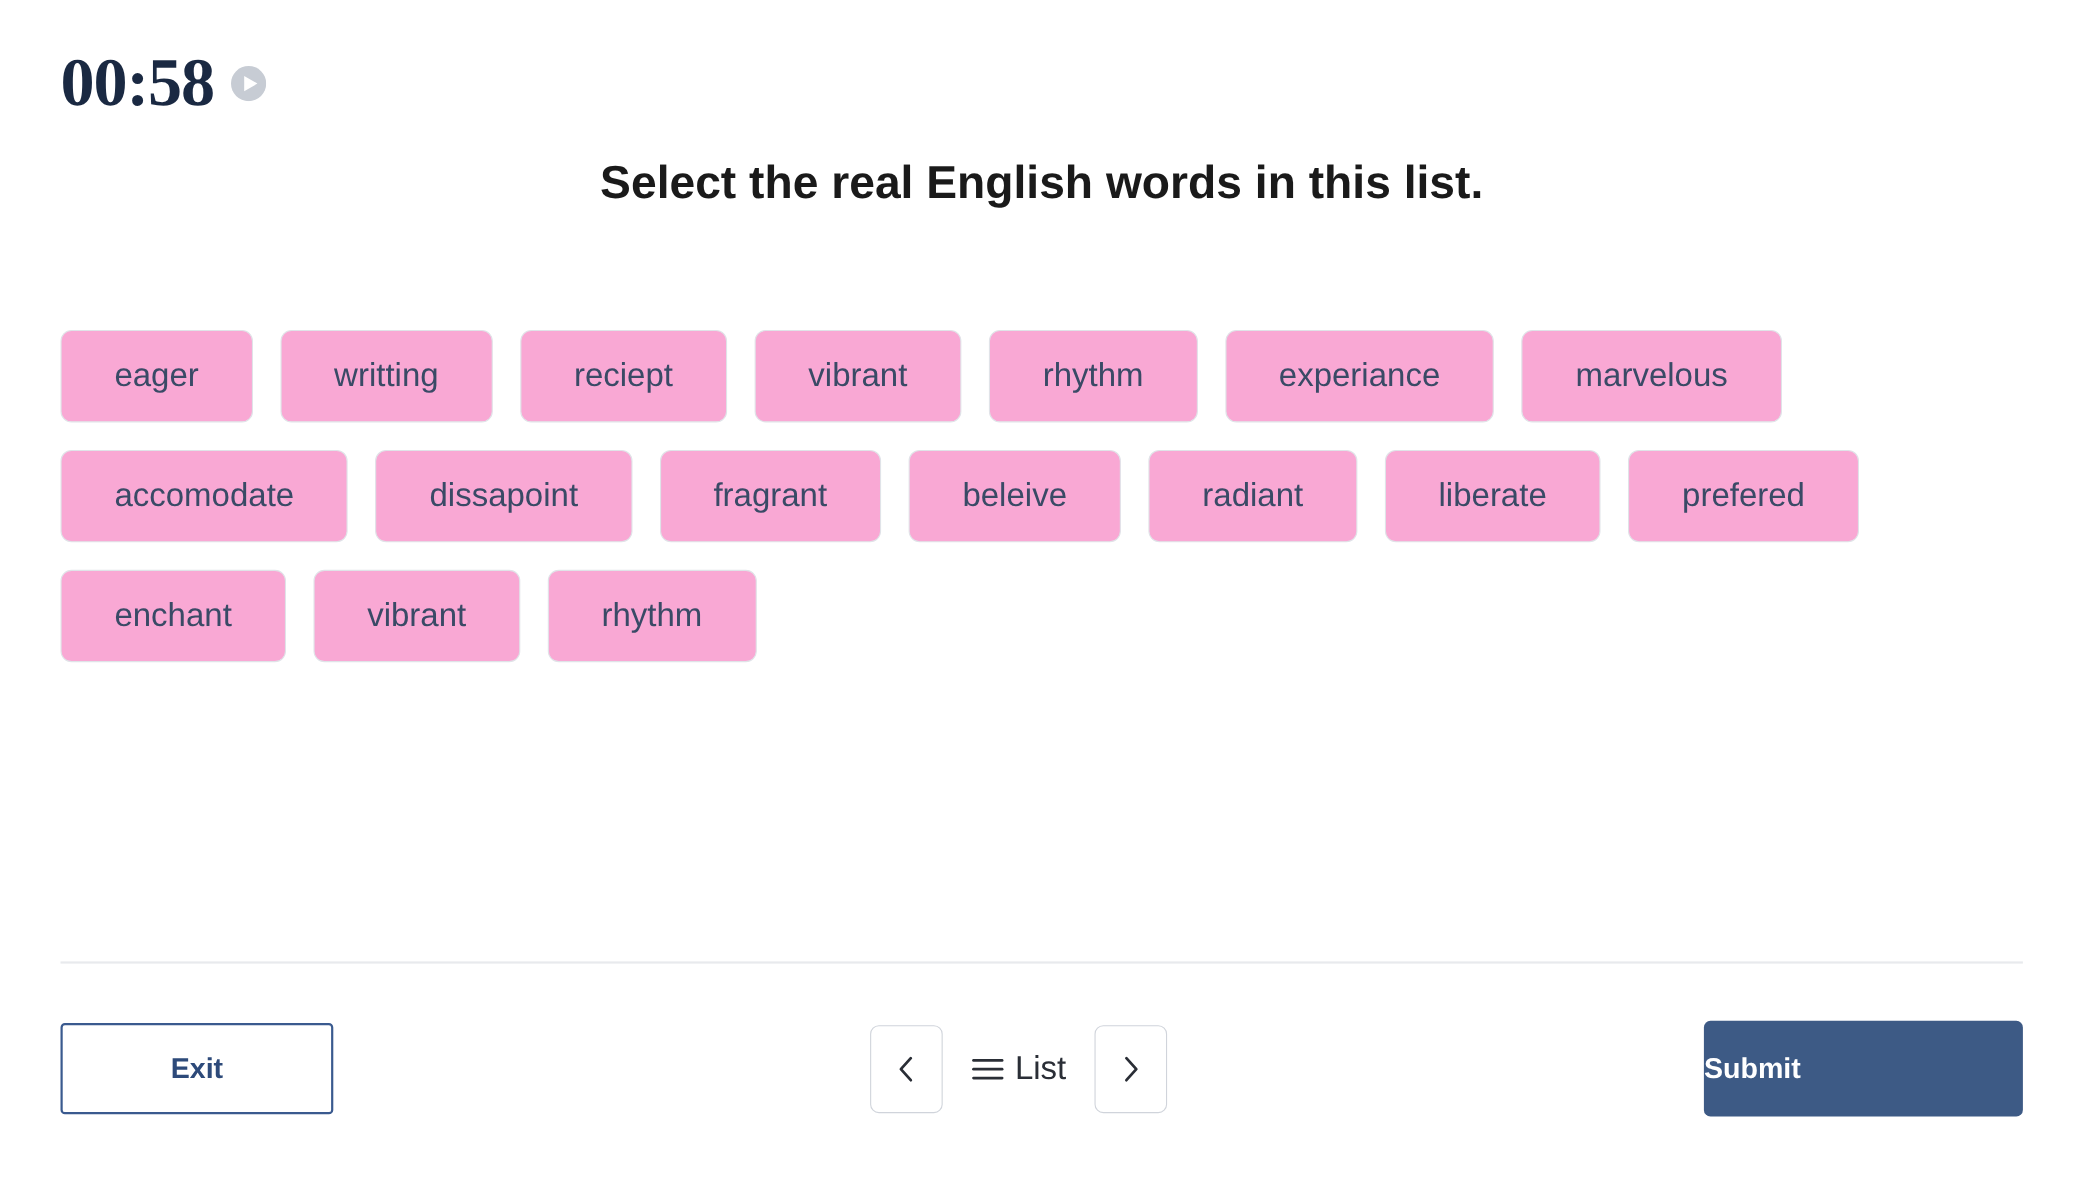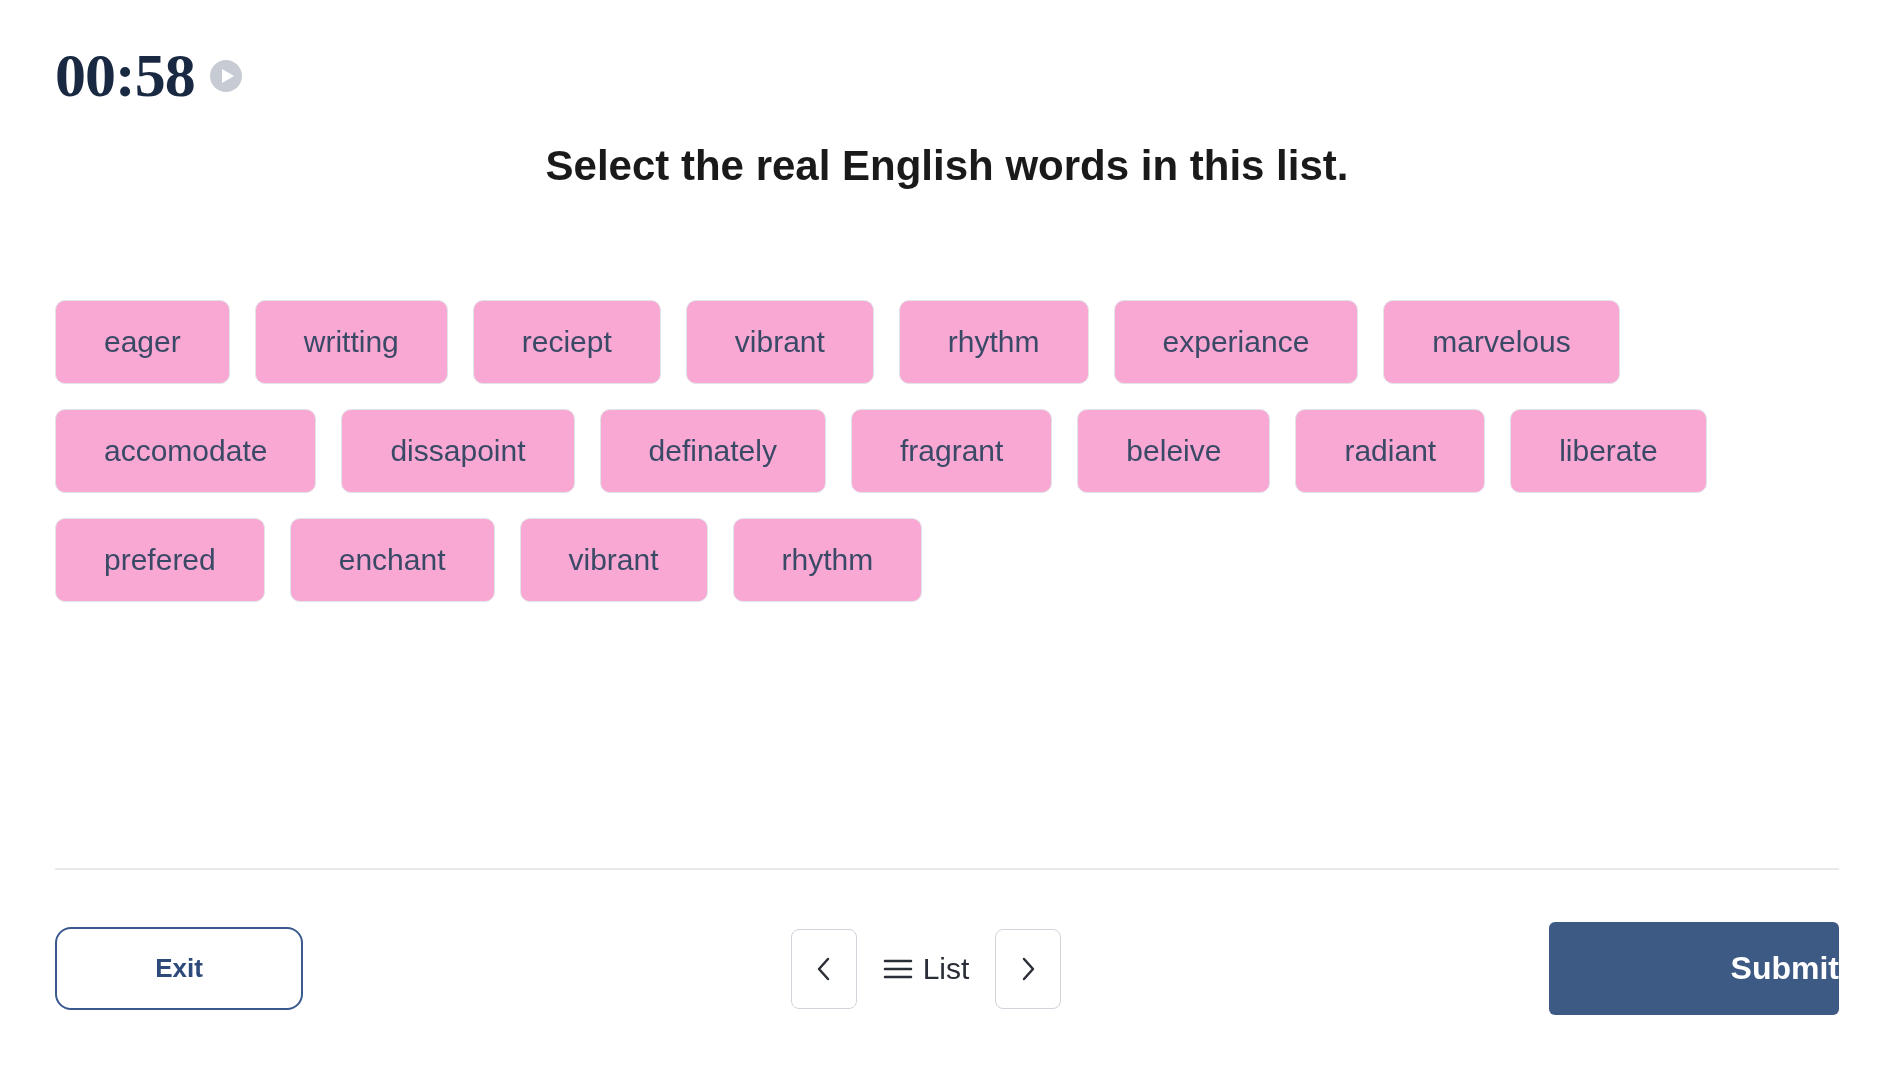--- a/index.html
+++ b/index.html
@@ -80,21 +80,21 @@
       justify-content: space-between;
     }
     .exit-button {
       border: 2px solid #3a5a8f;
       background: #ffffff;
       color: #2d4a7a;
       font-size: 26px;
       font-weight: 600;
       padding: 24px 0;
       width: 248px;
-      border-radius: 16px;
+      border-radius: 4px;
       cursor: pointer;
       text-align: center;
     }
     .nav-group {
       display: flex;
       align-items: center;
       gap: 18px;
     }
     .nav-arrow {
       border: 1.5px solid #d0d4db;
@@ -123,28 +123,28 @@
       height: 24px;
     }
     .list-label {
       font-size: 30px;
       color: #2a2e36;
       font-weight: 400;
     }
     .submit-button {
       background: #3d5a85;
       color: #ffffff;
-      font-size: 32px;
+      font-size: 26px;
       font-weight: 600;
       border: none;
       padding: 28px 0;
       width: 290px;
       border-radius: 6px;
       cursor: pointer;
-      text-align: right;
+      text-align: left;
     }
   </style>
 </head>
 <body>
 
 <div class="timer-row">
   <div class="timer">00:58</div>
   <div class="play-icon">
     <svg viewBox="0 0 32 32">
       <circle cx="16" cy="16" r="16" fill="#c7ccd4"></circle>
@@ -158,21 +158,20 @@
 <div class="words-container">
     <button class="word-chip">eager</button>
     <button class="word-chip">writting</button>
     <button class="word-chip">reciept</button>
     <button class="word-chip">vibrant</button>
     <button class="word-chip">rhythm</button>
     <button class="word-chip">experiance</button>
     <button class="word-chip">marvelous</button>
     <button class="word-chip">accomodate</button>
     <button class="word-chip">dissapoint</button>
-    <button class="word-chip">definately</button>
     <button class="word-chip">fragrant</button>
     <button class="word-chip">beleive</button>
     <button class="word-chip">radiant</button>
     <button class="word-chip">liberate</button>
     <button class="word-chip">prefered</button>
     <button class="word-chip">enchant</button>
     <button class="word-chip">vibrant</button>
     <button class="word-chip">rhythm</button>
   </div>
 

